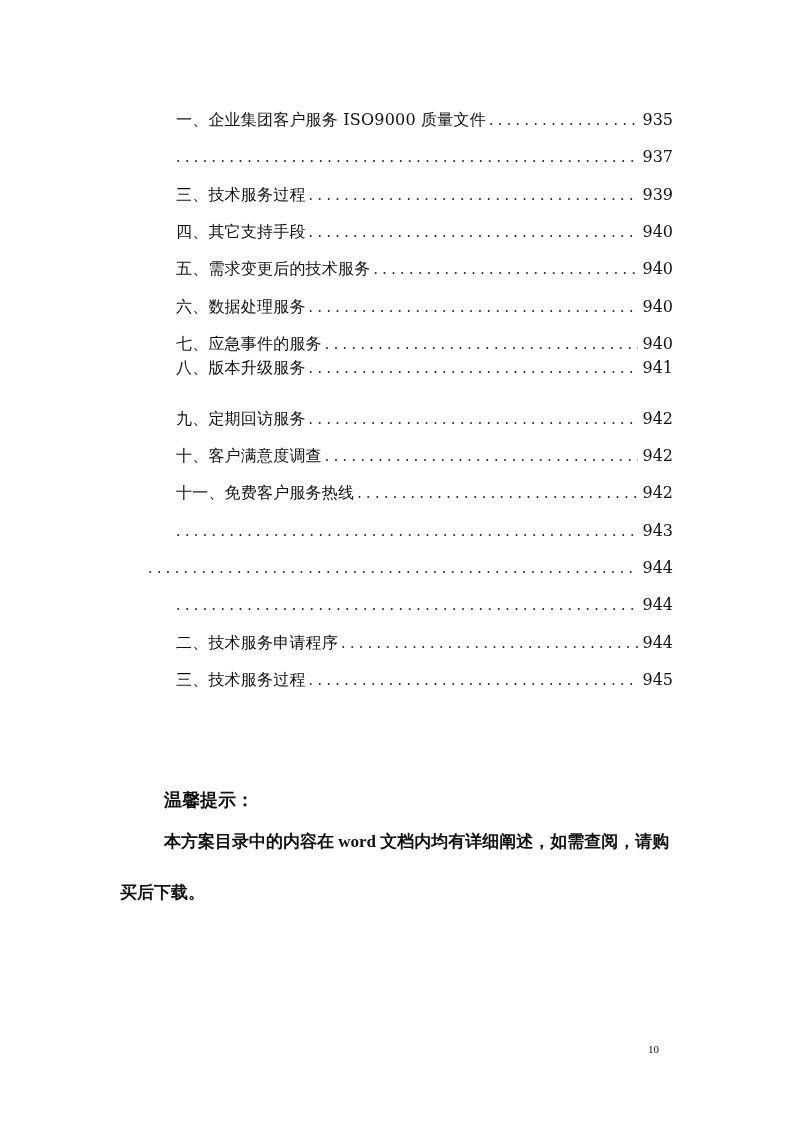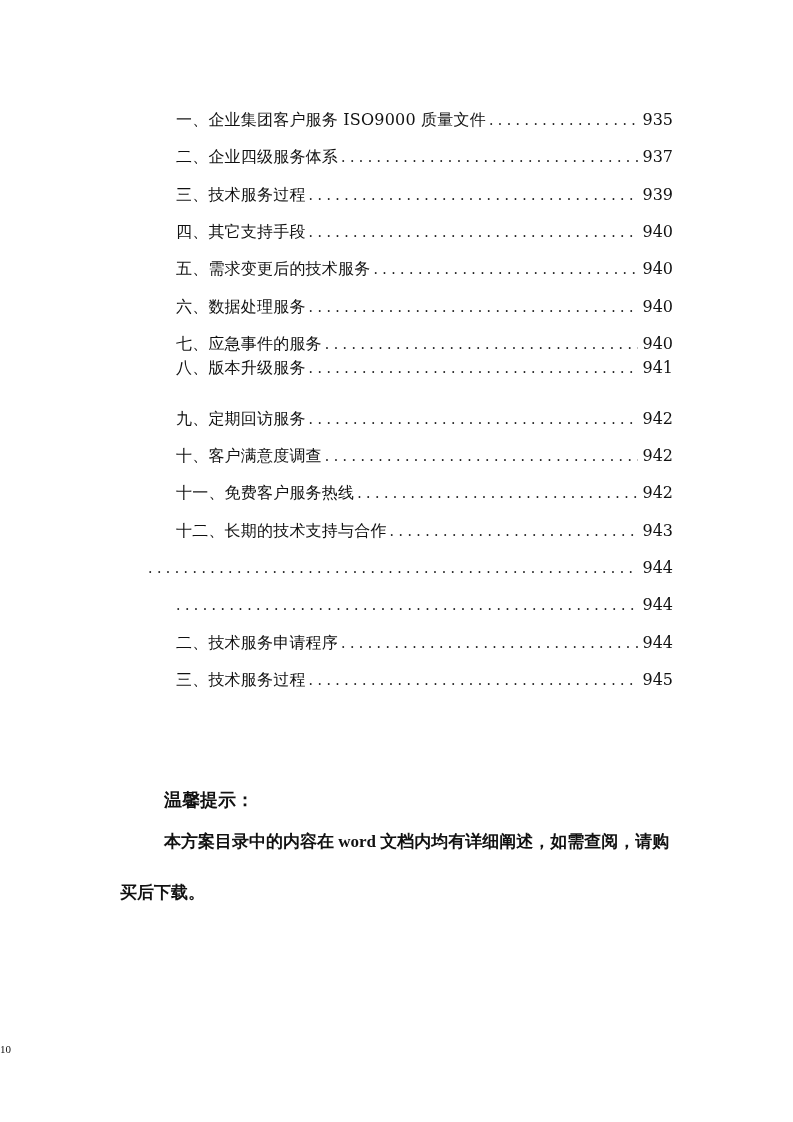--- a/index.html
+++ b/index.html
@@ -13,34 +13,33 @@
   .toc-title { flex: 0 0 auto; padding-right: 3px; letter-spacing: 0.2px; }
   .toc-leader { flex: 1 1 auto; overflow: hidden; letter-spacing: 3.4px; color: #222;
                 font-size: 14px; }
   .toc-leader::before { content: ". . . . . . . . . . . . . . . . . . . . . . . . . . . . . . . . . . . . . . . . . . . . . . . . . . . . . . . . . . . . . . . . . . . . . . . . . . . . . . . . . ."; letter-spacing: 0; }
   .toc-page { flex: 0 0 auto; padding-left: 4px; font-size: 16px; }
   .notice-title { position: absolute; left: 164px; top: 776px; font-weight: bold; font-size: 18px;
                   font-family: "Liberation Serif", "DejaVu Serif", serif; margin-top: 12px; }
   .notice-body { position: absolute; left: 120px; top: 816px; width: 560px;
                  font-weight: bold; font-size: 17px; line-height: 51px; text-indent: 44px;
                  font-family: "Liberation Serif", "DejaVu Serif", serif; }
-  .page-number { position: absolute; left: 0; width: 736px; top: 1043px; text-align: left;
+  .page-number { position: absolute; left: 0; width: 659px; top: 1043px; text-align: right;
                  font-size: 11px; font-family: "Liberation Serif", serif; }
 </style>
 </head>
 <body>
 
 <div class="toc">
   <div class="toc-row sub" style="top:108px">
     <span class="toc-title">一、企业集团客户服务 ISO9000 质量文件</span>
     <span class="toc-leader"></span>
     <span class="toc-page">935</span>
   </div>
   <div class="toc-row sub" style="top:145px">
-    <span class="toc-title">二、企业四级服务体系</span>
     <span class="toc-leader"></span>
     <span class="toc-page">937</span>
   </div>
   <div class="toc-row sub" style="top:183px">
     <span class="toc-title">三、技术服务过程</span>
     <span class="toc-leader"></span>
     <span class="toc-page">939</span>
   </div>
   <div class="toc-row sub" style="top:220px">
     <span class="toc-title">四、其它支持手段</span>
@@ -76,21 +75,20 @@
     <span class="toc-title">十、客户满意度调查</span>
     <span class="toc-leader"></span>
     <span class="toc-page">942</span>
   </div>
   <div class="toc-row sub" style="top:481px">
     <span class="toc-title">十一、免费客户服务热线</span>
     <span class="toc-leader"></span>
     <span class="toc-page">942</span>
   </div>
   <div class="toc-row sub" style="top:519px">
-    <span class="toc-title">十二、长期的技术支持与合作</span>
     <span class="toc-leader"></span>
     <span class="toc-page">943</span>
   </div>
   <div class="toc-row sec" style="top:556px">
     <span class="toc-leader"></span>
     <span class="toc-page">944</span>
   </div>
   <div class="toc-row sub" style="top:593px">
     <span class="toc-leader"></span>
     <span class="toc-page">944</span>

